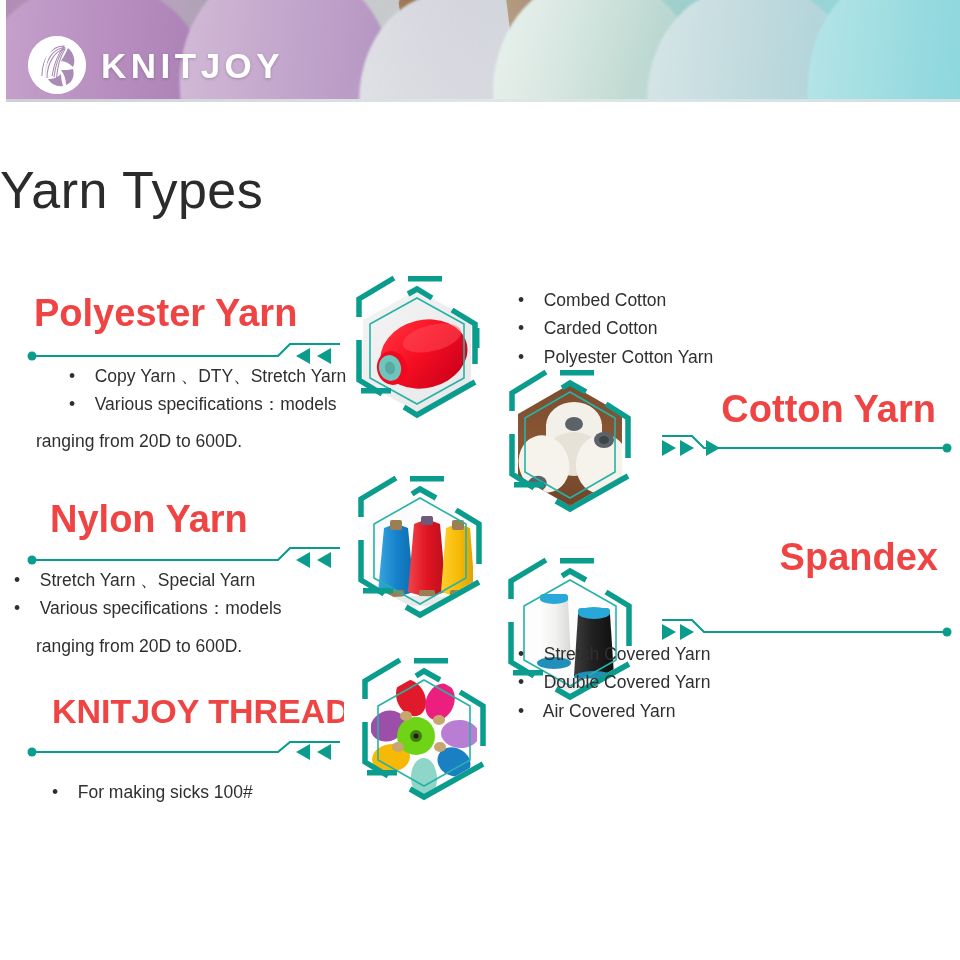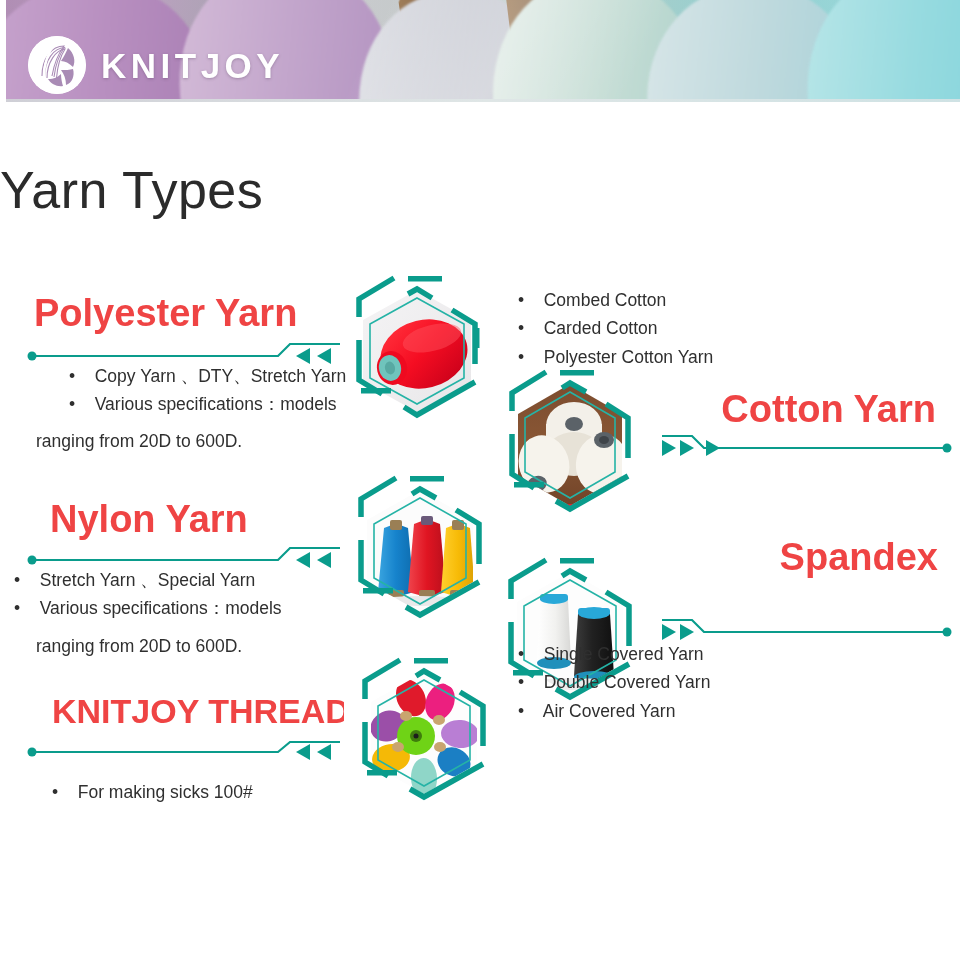--- a/index.html
+++ b/index.html
@@ -425,21 +425,21 @@
 </div>
 <div class="connector" style="left:662px; top:612px;">
   <svg width="290" height="30" viewBox="0 0 290 30">
     <circle cx="285" cy="20" r="4.5" fill="#0a9c8c"></circle>
     <path d="M285 20 L42 20 L30 8 L0 8" fill="none" stroke="#0a9c8c" stroke-width="2.2"></path>
     <polygon points="18,12 32,20 18,28" fill="#0a9c8c"></polygon>
     <polygon points="0,12 14,20 0,28" fill="#0a9c8c"></polygon>
   </svg>
 </div>
 <div class="bullets right" style="right:22px; top:640px; width:420px;">
-  <div class="li"><span class="dot">•</span>&nbsp; <span>Single Covered Yarn</span></div>
+  <div class="li"><span class="dot">•</span>&nbsp; <span>Stretch Covered Yarn</span></div>
   <div class="li"><span class="dot">•</span>&nbsp; <span>Double Covered Yarn</span></div>
   <div class="li"><span class="dot">•</span>&nbsp; <span>Air Covered Yarn</span></div>
 </div>
 
 <div class="clip-left" style="left:26px; top:694px; width:318px; height:46px;">
   <div class="sec-title" style="left:26px; top:0; font-size:34px; position:relative;">KNITJOY THREAD</div>
 </div>
 <div class="connector" style="left:28px; top:738px;">
   <svg width="320" height="30" viewBox="0 0 320 30">
     <circle cx="4" cy="14" r="4.5" fill="#0a9c8c"></circle>

